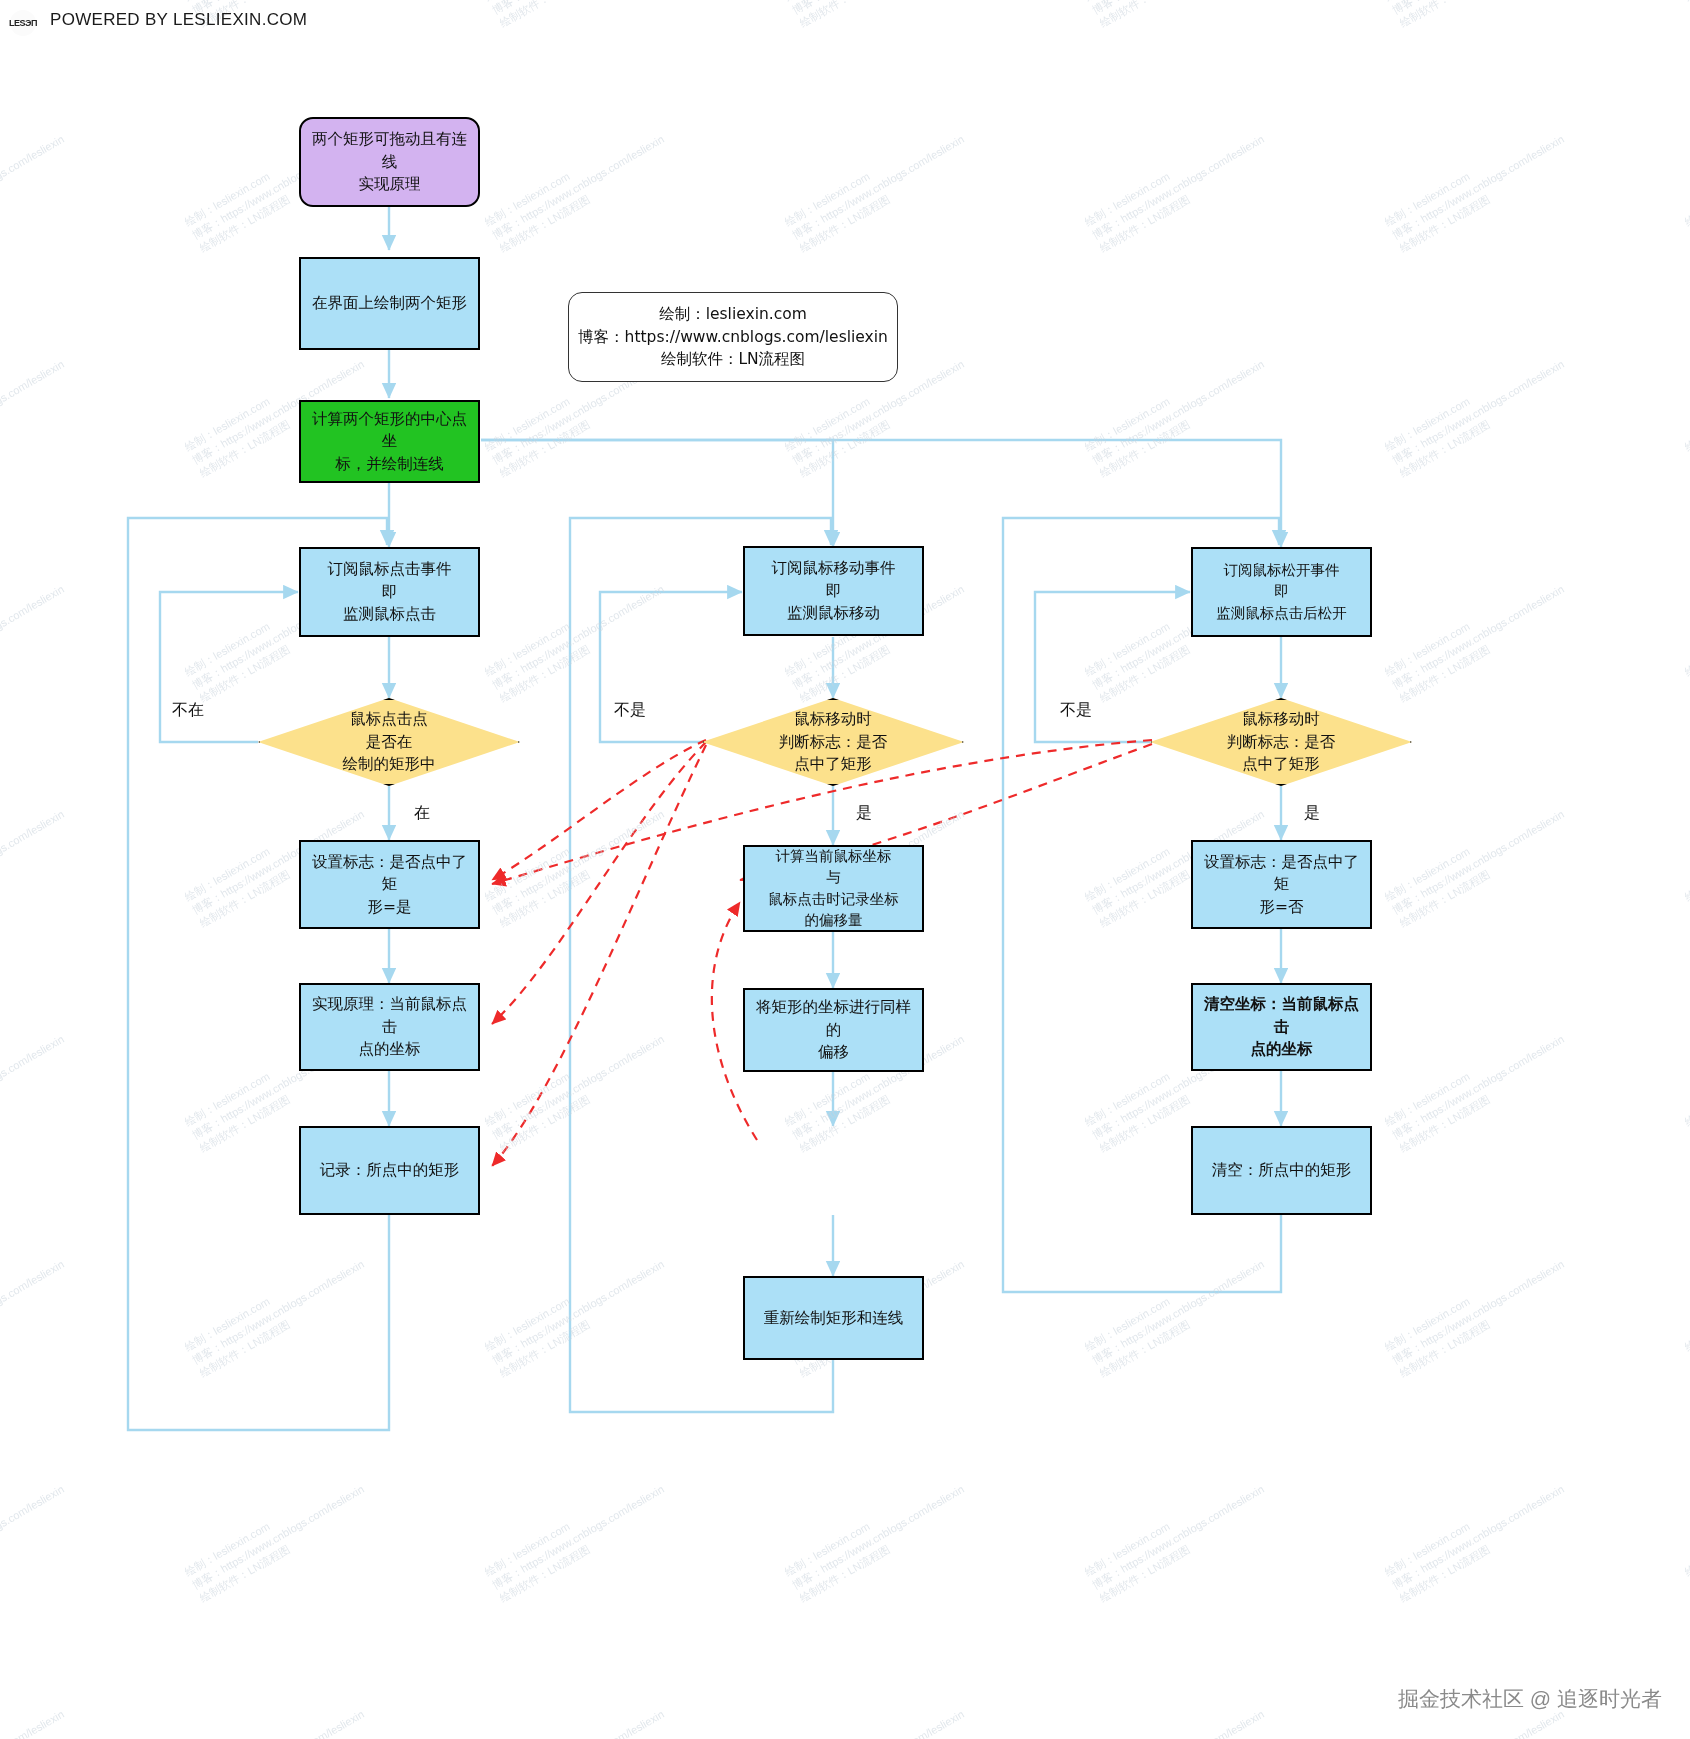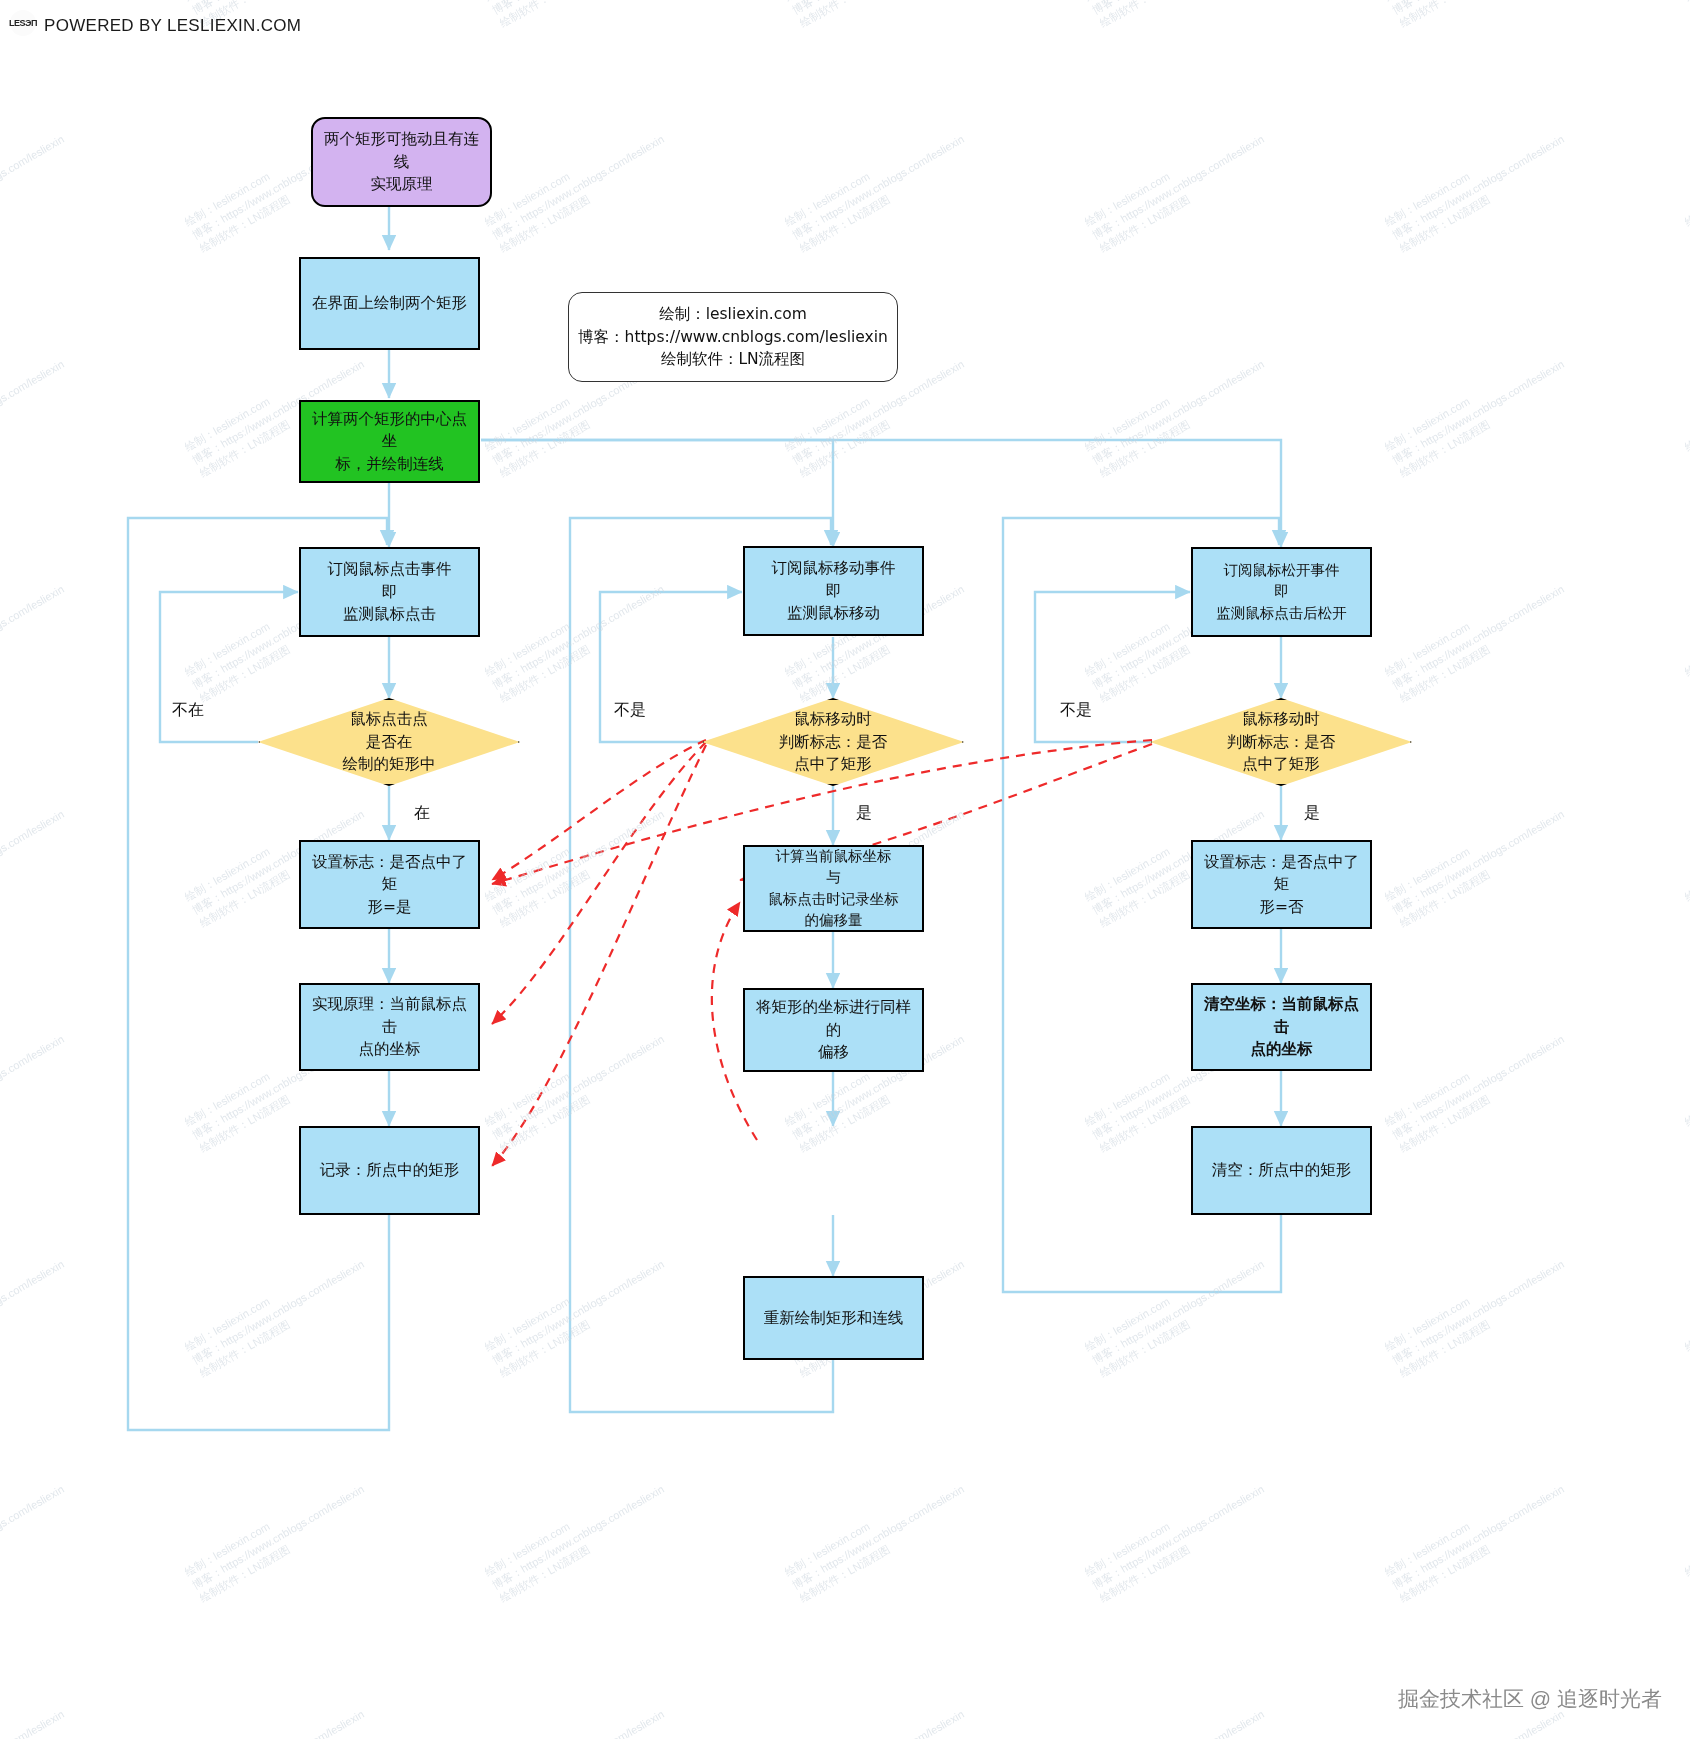--- a/index.html
+++ b/index.html
@@ -8,21 +8,21 @@
     background:#ffffff;
     font-family:"Liberation Sans","DejaVu Sans",sans-serif;
     position:relative;overflow:hidden;
   }
   #canvas{position:absolute;left:0;top:0;width:1690px;height:1739px;}
   svg.layer{position:absolute;left:0;top:0;width:1690px;height:1739px;pointer-events:none;}
 
   
   .header{
     position:absolute;left:10px;top:10px;
-    display:flex;align-items:flex-end;gap:8px;
+    display:flex;align-items:flex-start;gap:14px;
     z-index:30;
   }
   .logo-mark{
     width:26px;height:26px;border-radius:50%;
     background:#fbfbfb;
     display:flex;align-items:center;justify-content:center;
     font-size:9px;font-weight:bold;letter-spacing:-0.5px;color:#222;
     font-family:"Liberation Sans",sans-serif;
   }
   .header-text{
@@ -54,21 +54,21 @@
     font-size:15.5px;
     line-height:1.45;
     color:#111;
     z-index:10;
     font-family:"DejaVu Sans","Liberation Sans",sans-serif;
     white-space:pre-line;
     padding:2px 6px;
   }
   .node.blue{background:#ace0f7;}
   .node.green{background:#22c322;}
-  .node.purple{background:#d3b3f0;border-radius:14px;margin-left:12px;}
+  .node.purple{background:#d3b3f0;border-radius:14px;}
   .node.note{
     background:#ffffff;border:1.6px solid #333;border-radius:14px;
     font-size:15.5px;
   }
 
   
   .diamond{
     position:absolute;z-index:10;
   }
   .diamond .shape{

